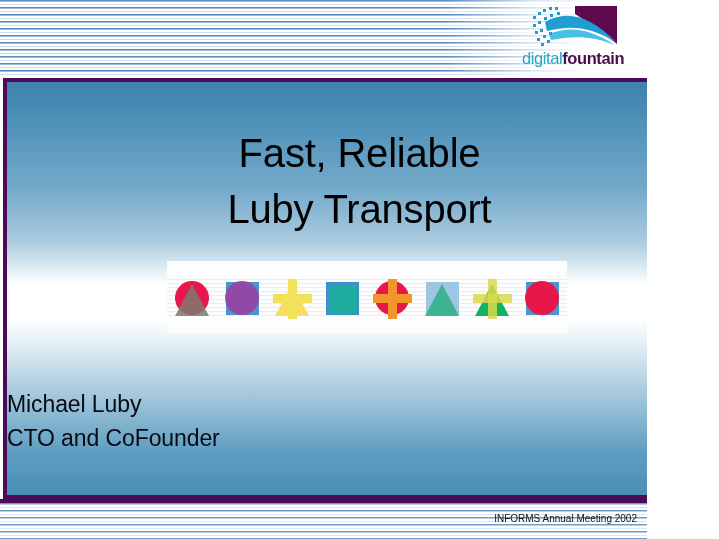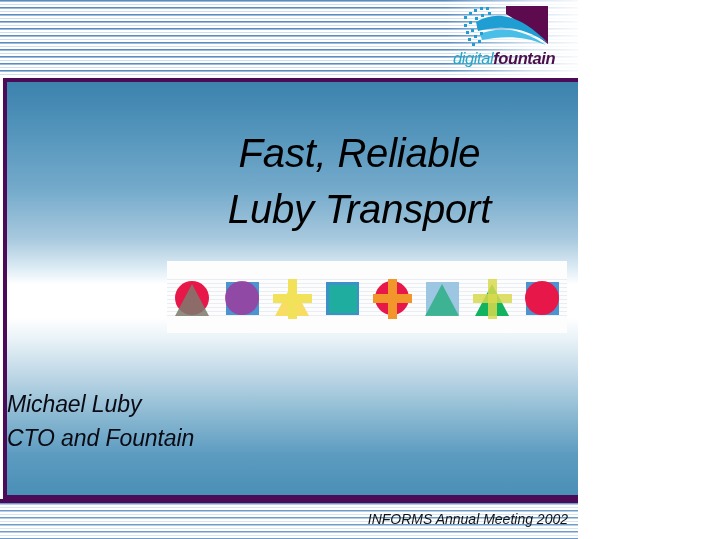--- a/index.html
+++ b/index.html
@@ -9,25 +9,24 @@
   }
   body {
     width: 719px;
     height: 539px;
     overflow: hidden;
     font-family: "Liberation Sans", sans-serif;
   }
 
   #slide {
     position: relative;
-    width: 578px;
+    width: 647px;
     height: 539px;
     background: #ffffff;
     overflow: hidden;
-    font-style: italic;
   }
 
   
   .header-band {
     position: absolute;
     left: 0;
     top: 0;
     width: 719px;
     height: 76px;
     background-image: repeating-linear-gradient(
@@ -245,21 +244,21 @@
     top: 499px;
     width: 719px;
     height: 5px;
     background: #4b0b56;
   }
   .footer-text {
     position: absolute;
     right: 10px;
     top: 513px;
     font-family: "Liberation Sans", sans-serif;
-    font-size: 14px;
+    font-size: 10px;
     line-height: 12px;
     color: #131313;
     white-space: nowrap;
     letter-spacing: 0px;
   }
 </style>
 </head>
 <body>
 
 <div id="slide">
@@ -356,21 +355,21 @@
           <div class="cell">
             <div class="sq" style="background:#4b94cf"></div>
             <div class="ci" style="background:#e8174a"></div>
           </div>
 
         </div>
       </div>
 
       <div class="author-block">
         <span class="author-line">Michael Luby</span>
-        <span class="author-line">CTO and Fountain</span>
+        <span class="author-line">CTO and CoFounder</span>
       </div>
 
     </div>
   </div>
 
   <div class="footer-rule"></div>
   <div class="footer-band"></div>
   <div class="footer-text">INFORMS Annual Meeting 2002</div>
 
 </div>

